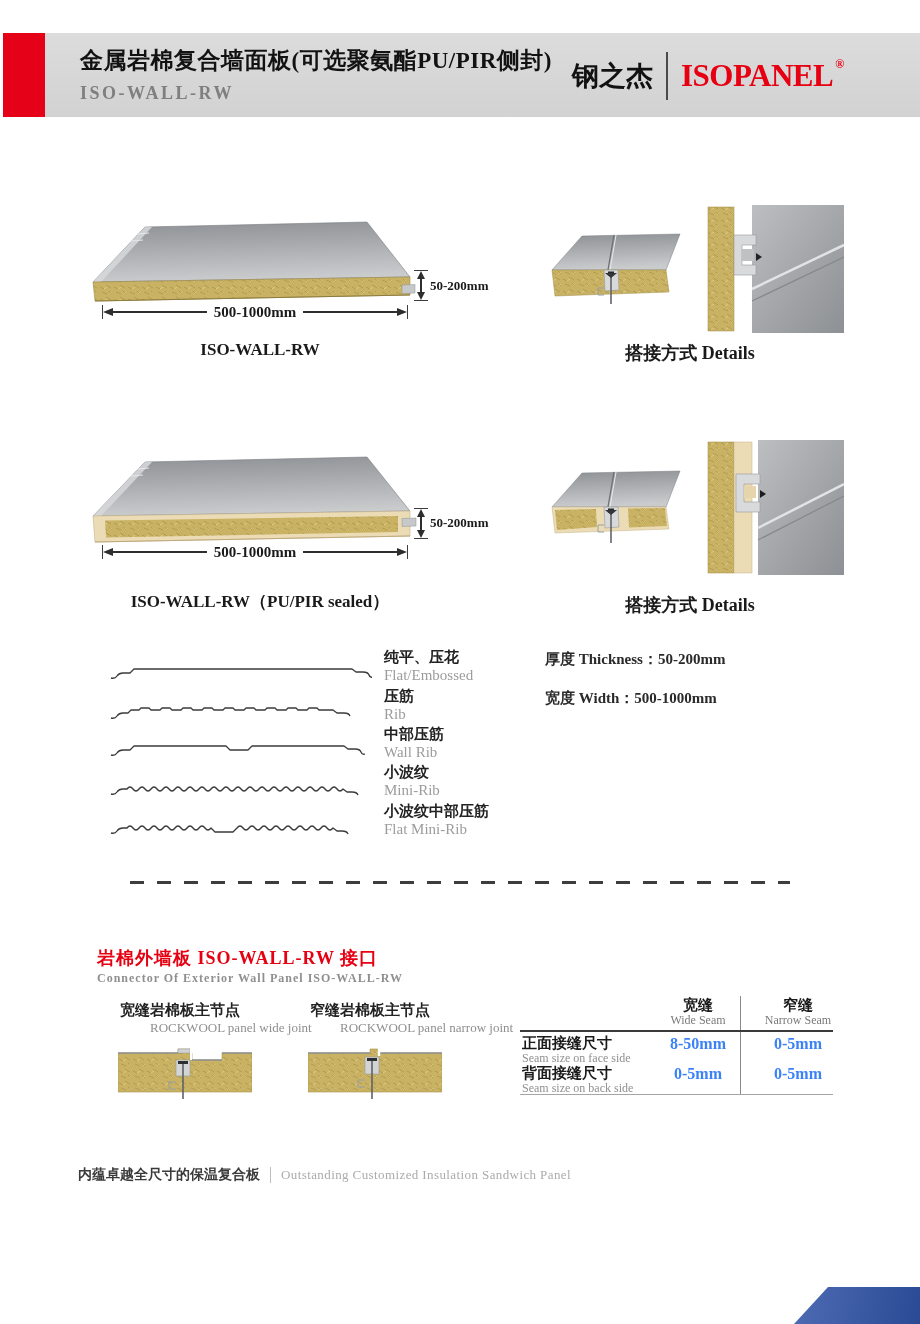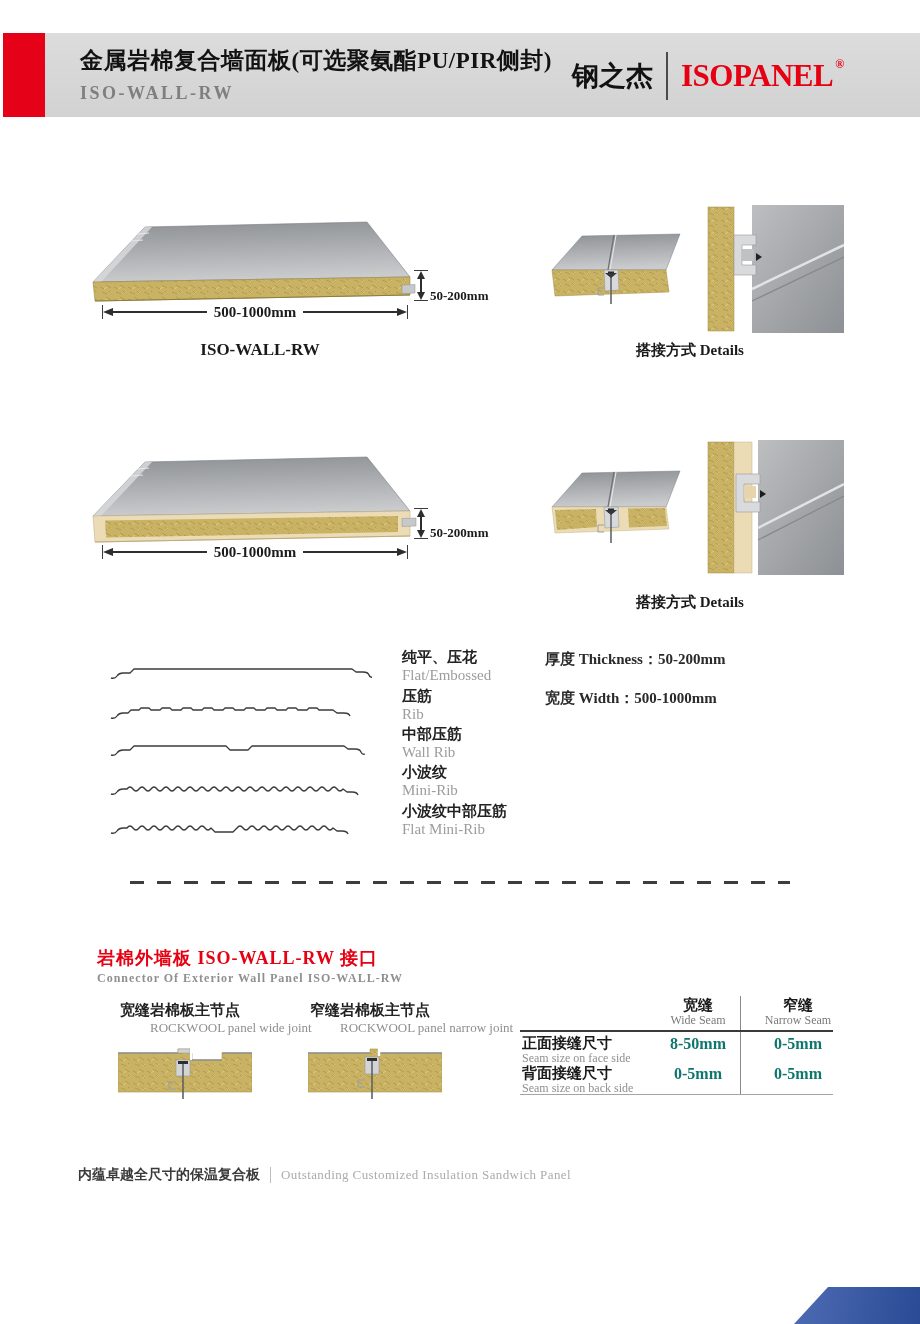--- a/index.html
+++ b/index.html
@@ -14,59 +14,59 @@
   .h-title{position:absolute;left:80px;top:45px;font-size:23px;font-weight:700;color:#121212;letter-spacing:0.5px;white-space:nowrap;}
   .h-model{position:absolute;left:80px;top:83px;font-size:18px;font-weight:700;color:#7f7f7f;letter-spacing:2.5px;}
   .brand{position:absolute;left:572px;top:50px;display:flex;align-items:center;height:52px;}
   .b-cn{font-size:27px;font-weight:700;color:#111;white-space:nowrap;}
   .b-div{width:2px;height:48px;background:#4a4a4a;margin:0 13px;}
   .b-en{font-size:31px;font-weight:800;color:#e60012;letter-spacing:-0.5px;white-space:nowrap;}
   .b-reg{font-size:12px;font-weight:700;color:#e60012;position:relative;top:-12px;left:2px;}
 
   
   .cap{position:absolute;font-size:17px;font-weight:700;color:#1a1a1a;text-align:center;white-space:nowrap;}
-  .cap-sm{position:absolute;font-size:15px;font-weight:700;color:#1a1a1a;text-align:center;white-space:nowrap;}
+  .cap-sm{position:absolute;font-size:18px;font-weight:700;color:#1a1a1a;text-align:center;white-space:nowrap;}
 
   
   .dimh{position:absolute;display:flex;align-items:center;height:14px;}
   .dimh .tick{width:1px;align-self:stretch;background:#3c3c3c;}
   .dimh .ah{width:0;height:0;border-top:4px solid transparent;border-bottom:4px solid transparent;}
   .dimh .ah.l{border-right:10px solid #2e2e2e;}
   .dimh .ah.r{border-left:10px solid #2e2e2e;}
   .dimh .dline{flex:1;height:1.5px;background:#2e2e2e;}
   .dimh .dlbl{font-size:15px;font-weight:700;color:#1b1b1b;padding:0 7px;white-space:nowrap;line-height:1;}
   .dimv{position:absolute;display:flex;flex-direction:column;align-items:center;width:14px;}
   .dimv .tickh{height:1px;width:14px;background:#3c3c3c;}
   .dimv .av{width:0;height:0;border-left:4px solid transparent;border-right:4px solid transparent;}
   .dimv .av.up{border-bottom:8px solid #2e2e2e;}
   .dimv .av.down{border-top:8px solid #2e2e2e;}
   .dimv .vline{flex:1;width:1.5px;background:#2e2e2e;}
-  .dimv-lbl{position:absolute;font-size:13px;font-weight:700;color:#1b1b1b;white-space:nowrap;margin-top:10px;}
-
-  
-  .prof-lbl{position:absolute;left:402px;line-height:18px;white-space:nowrap;}
+  .dimv-lbl{position:absolute;font-size:13px;font-weight:700;color:#1b1b1b;white-space:nowrap;}
+
+  
+  .prof-lbl{position:absolute;left:384px;line-height:18px;white-space:nowrap;}
   .prof-lbl .cn{font-size:15px;font-weight:700;color:#222;display:block;}
   .prof-lbl .en{font-size:15px;font-weight:400;color:#9c9c9c;display:block;}
   .spec-line{position:absolute;left:545px;font-size:15px;font-weight:700;color:#2a2a2a;white-space:nowrap;text-align:center;}
 
   .divider-dashed{position:absolute;left:130px;top:881px;width:660px;height:3px;
     background:repeating-linear-gradient(90deg,#3d3d3d 0 14px,transparent 14px 27px);}
 
   
   .conn-title{position:absolute;left:97px;top:946px;font-size:18px;font-weight:800;color:#e60012;letter-spacing:1px;white-space:nowrap;}
   .conn-sub{position:absolute;left:97px;top:971px;font-size:12px;font-weight:600;color:#8f8f8f;letter-spacing:1px;white-space:nowrap;}
   .joint-lbl-cn{position:absolute;font-size:15px;font-weight:700;color:#222;white-space:nowrap;}
   .joint-lbl-en{position:absolute;font-size:13px;font-weight:400;color:#8f8f8f;white-space:nowrap;margin-left:30px;}
 
   .tbl-line{position:absolute;background:#3a3a3a;}
   .tbl-head-cn{position:absolute;font-size:15px;font-weight:700;color:#1a1a1a;text-align:center;}
   .tbl-head-en{position:absolute;font-size:12px;font-weight:400;color:#7a7a7a;text-align:center;}
   .tbl-row-cn{position:absolute;font-size:15px;font-weight:700;color:#1a1a1a;white-space:nowrap;}
   .tbl-row-en{position:absolute;font-size:12px;font-weight:400;color:#8f8f8f;white-space:nowrap;}
-  .tbl-val{position:absolute;font-size:16px;font-weight:700;color:#0f766e;text-align:center;}
+  .tbl-val{position:absolute;font-size:16px;font-weight:700;color:#3b82f6;text-align:center;}
 
   
   .footer{position:absolute;left:78px;top:1166px;display:flex;align-items:center;}
   .f-cn{font-size:14px;font-weight:700;color:#3a3a3a;white-space:nowrap;}
   .f-bar{width:1px;height:16px;background:#bdbdbd;margin:0 10px;}
   .f-en{font-size:13px;font-weight:400;color:#ababab;letter-spacing:0.4px;white-space:nowrap;}
 
   .blue-corner{position:absolute;right:0;bottom:0;width:126px;height:37px;
     background:linear-gradient(100deg,#4e6cb4,#2a4a95);
     clip-path:polygon(27% 0,100% 0,100% 100%,0 100%);}
@@ -173,20 +173,21 @@
   <div class="dimv-lbl" style="left:430px;top:515px">50-200mm</div>
   <div class="dimh" style="left:102px;top:545px;width:306px">
     <span class="tick"></span>
     <span class="ah l"></span>
     <span class="dline"></span>
     <span class="dlbl">500-1000mm</span>
     <span class="dline"></span>
     <span class="ah r"></span>
     <span class="tick"></span>
   </div>
+  <div class="cap" style="left:85px;top:590px;width:350px">ISO-WALL-RW（PU/PIR sealed）</div>
 
   <svg class="abs" style="left:548px;top:465px" width="140" height="82" viewBox="0 0 140 82">
     <polygon points="4,42 34,8 132,6 118,42" fill="url(#mg1)" stroke="#7b7e82" stroke-width="0.5"></polygon>
     <path d="M66,7 L60,42" stroke="#6e7174" stroke-width="1.3"></path>
     <path d="M68,7 L62,42" stroke="#e8e9ea" stroke-width="1"></path>
     <polygon points="4,42 118,42 121,64 7,68" fill="#ecdcb6" stroke="#c4b289" stroke-width="0.5"></polygon>
     <polygon points="7,45 48,44 49,62 9,65" fill="url(#wool)"></polygon>
     <polygon points="80,43.5 117,43 119,61 81,62.5" fill="url(#wool)"></polygon>
     <polygon points="56,42 70,42 71,62 57,63" fill="#d8d9da" stroke="#98999b" stroke-width="0.6"></polygon>
     <rect x="60" y="43.5" width="6" height="4" fill="#26292b"></rect>

